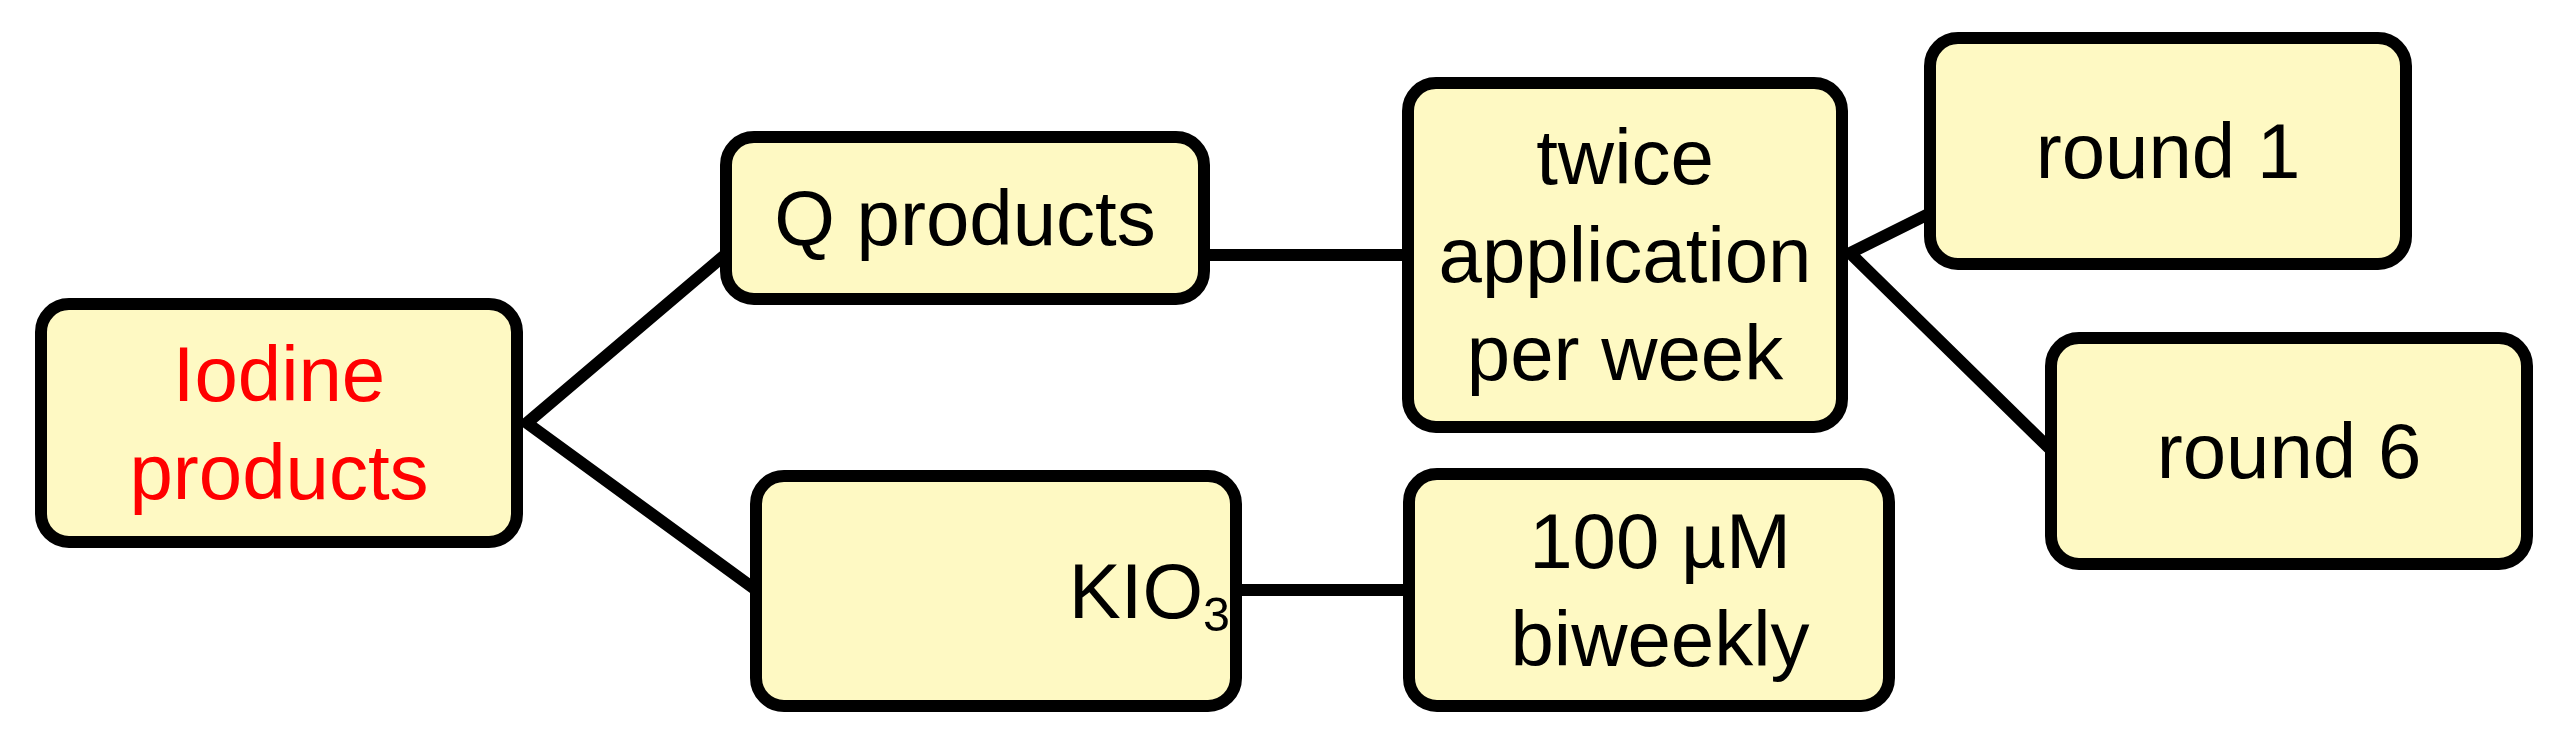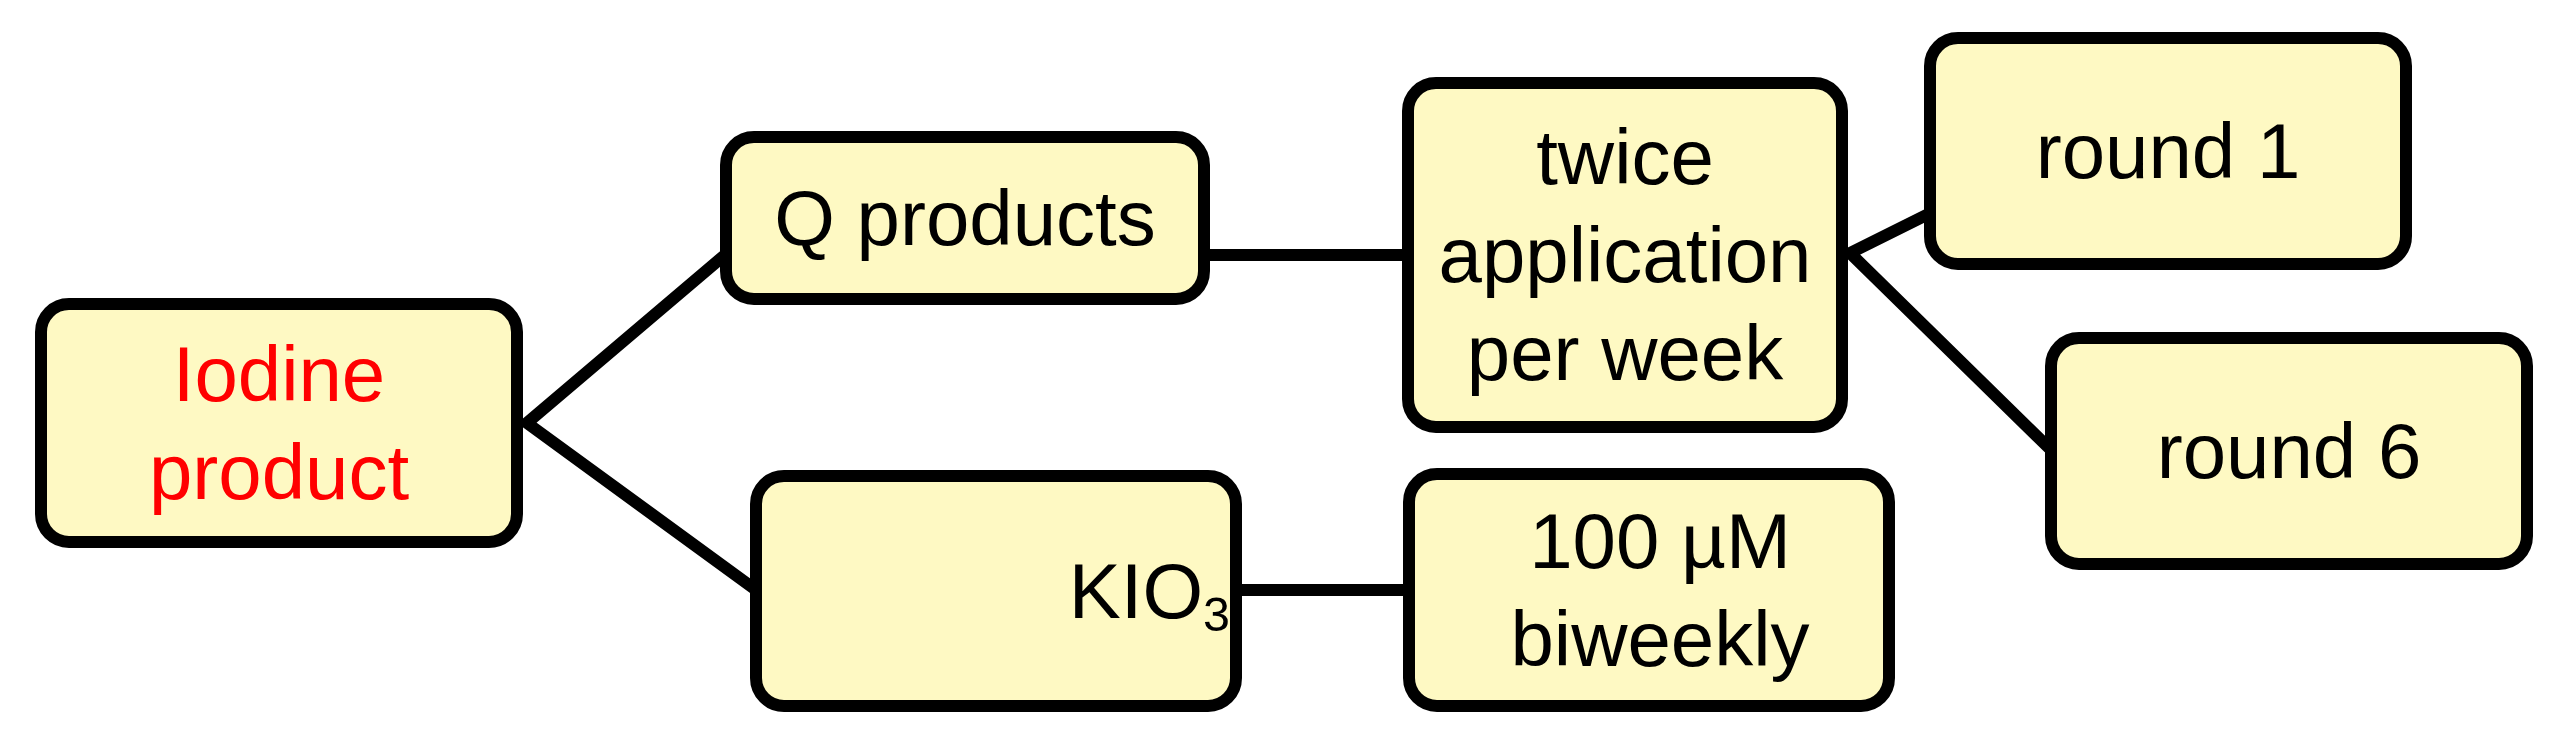--- a/index.html
+++ b/index.html
@@ -71,21 +71,21 @@
 
   <svg class="connectors" width="2576" height="750" viewBox="0 0 2576 750">
     <polyline points="726,254 527,423 756,590"></polyline>
     <line x1="1206" y1="255" x2="1406" y2="255"></line>
     <polyline points="2049,154 1850,253 2049,448"></polyline>
     <line x1="1238" y1="590" x2="1407" y2="590"></line>
   </svg>
 
   <div class="node" id="node-iodine">
     <span class="label highlight">Iodine
-product</span>
+products</span>
   </div>
 
   <div class="node" id="node-q">
     <span class="label">Q products</span>
   </div>
 
   <div class="node" id="node-twice">
     <span class="label">twice
 application
 per week</span>

